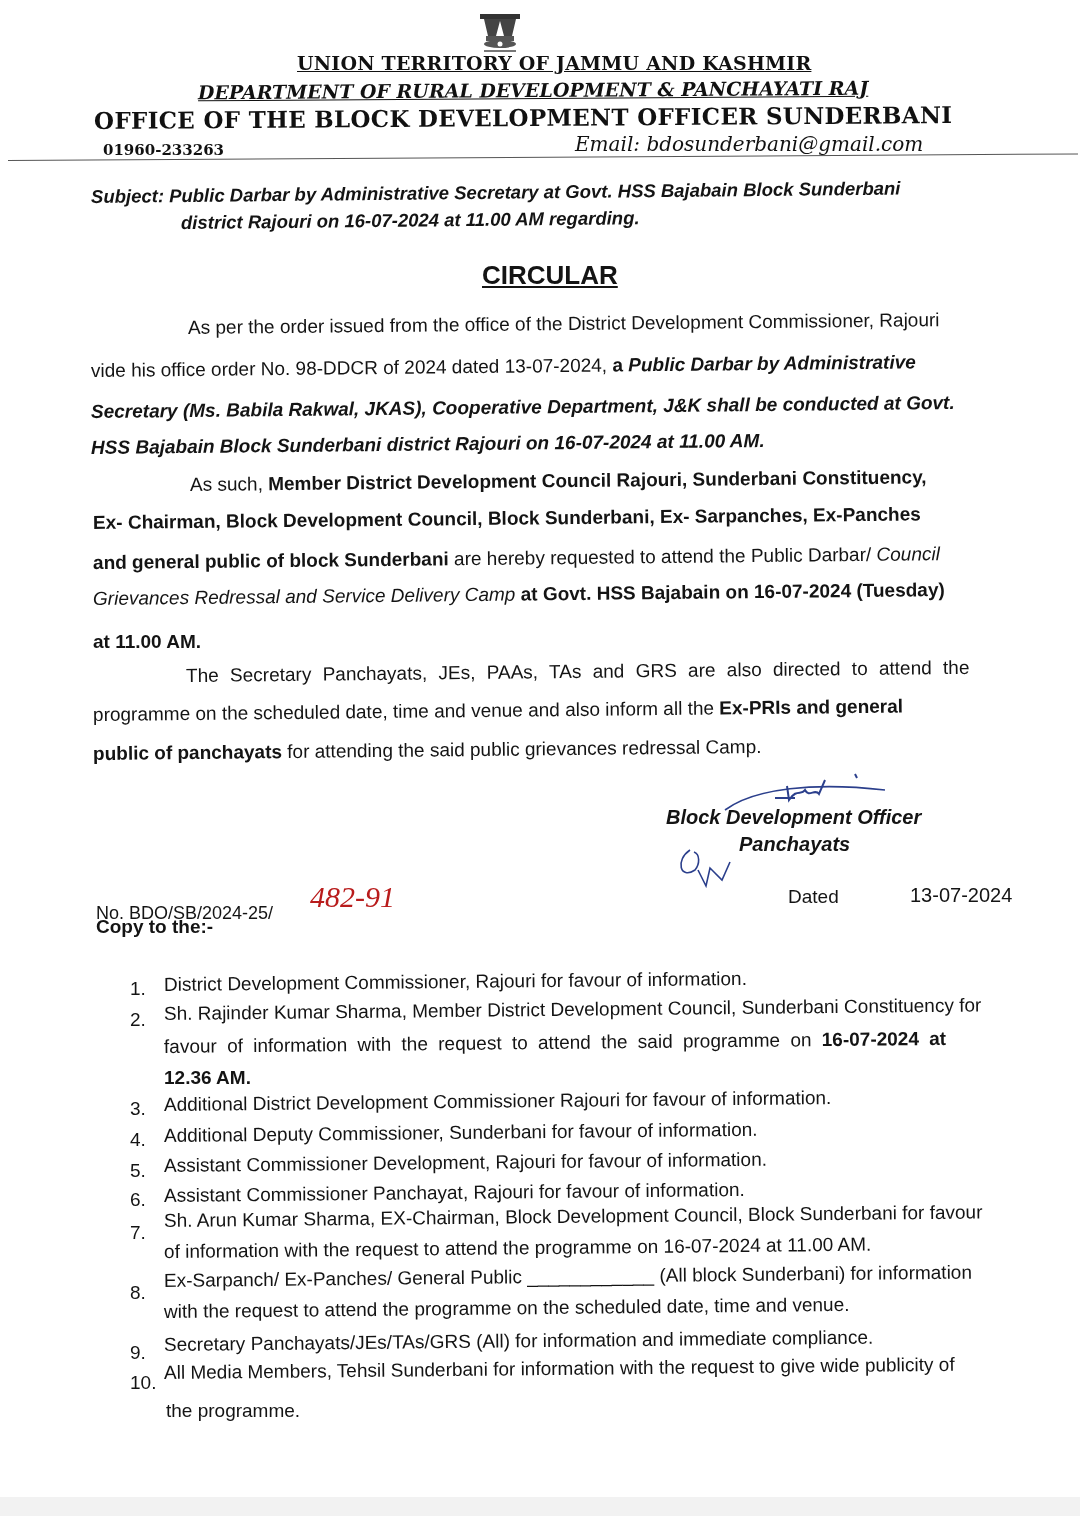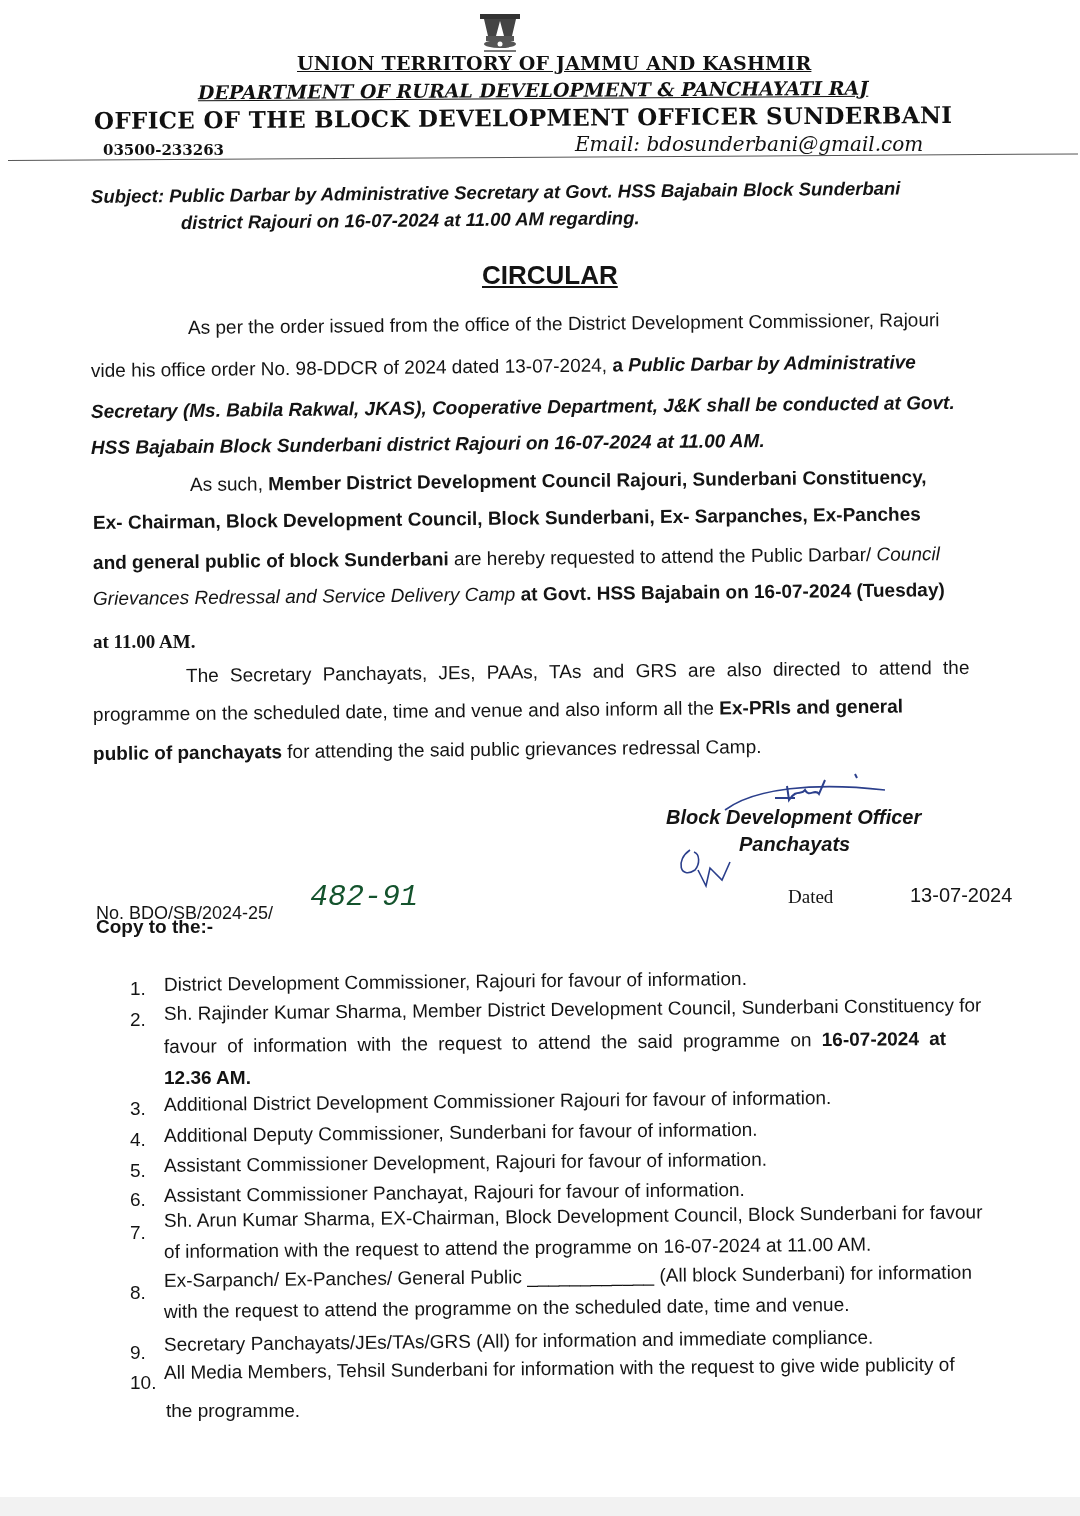--- a/index.html
+++ b/index.html
@@ -28,21 +28,21 @@
   .i { font-style: italic; }
   .bi { font-weight: bold; font-style: italic; }
   .rot { transform: rotate(-0.6deg); transform-origin: left center; }
 
   .subject { left: 91px; top: 186px; font-size: 18.5px; }
   .subject2 { left: 181px; top: 212px; font-size: 18.5px; }
   .circular { left: 482px; top: 260px; font-size: 26px; font-weight: bold; text-decoration: underline; }
 
   .p { font-size: 19px; }
   .sig { position: absolute; }
-  .handwritten { position: absolute; color: #14532d; font-family: Liberation Mono, monospace; font-style: italic; font-size: 30px; }
+  .handwritten { position: absolute; color: #b91c1c; font-family: Liberation Serif, serif; font-style: italic; font-size: 30px; }
 
   .copy-title { left: 96px; top: 916px; font-weight: bold; font-size: 19px; }
   .li-num { position: absolute; font-size: 19px; white-space: nowrap; }
 </style>
 </head>
 <body>
 
 <div class="page">
 
   <svg class="emblem" viewBox="0 0 60 42">
@@ -50,21 +50,21 @@
     <path d="M14 7 L18 24 L26 24 L30 9 L34 24 L42 24 L46 7 Z" fill="#444"></path>
     <rect x="16" y="24" width="28" height="5" fill="#555"></rect>
     <ellipse cx="30" cy="32" rx="16" ry="4" fill="#555"></ellipse>
     <circle cx="30" cy="32" r="2.5" fill="#fff"></circle>
     <rect x="14" y="38" width="32" height="2" fill="#777"></rect>
   </svg>
 
   <div class="lh lh-ut">UNION TERRITORY OF JAMMU AND KASHMIR</div>
   <div class="lh lh-dept">DEPARTMENT OF RURAL DEVELOPMENT &amp; PANCHAYATI RAJ</div>
   <div class="lh lh-office">OFFICE OF THE BLOCK DEVELOPMENT OFFICER SUNDERBANI</div>
-  <div class="lh lh-phone">03500-233263</div>
+  <div class="lh lh-phone">01960-233263</div>
   <div class="lh lh-email">Email: bdosunderbani@gmail.com</div>
   <div class="lh-rule"></div>
 
   <div class="t subject rot">
     <span class="bi">Subject:</span>
     <span class="bi">Public Darbar by Administrative Secretary at Govt. HSS Bajabain Block Sunderbani</span>
   </div>
   <div class="t subject2 bi rot">district Rajouri on 16-07-2024 at 11.00 AM regarding.</div>
 
   <div class="t circular">CIRCULAR</div>
@@ -79,21 +79,21 @@
   <div class="t p rot" style="left:190px; top:474px;">
     <span>As such, </span><span class="b">Member District Development Council Rajouri, Sunderbani Constituency,</span>
   </div>
   <div class="t p b rot" style="left:93px; top:512px;">Ex- Chairman, Block Development Council, Block Sunderbani, Ex- Sarpanches, Ex-Panches</div>
   <div class="t p rot" style="left:93px; top:552px;">
     <span class="b">and general public of block Sunderbani</span><span> are hereby requested to attend the Public Darbar/ </span><span class="i">Council</span>
   </div>
   <div class="t p rot" style="left:93px; top:588px;">
     <span class="i">Grievances Redressal and Service Delivery Camp</span><span class="b"> at Govt. HSS Bajabain on 16-07-2024 (Tuesday)</span>
   </div>
-  <div class="t p b" style="left:93px; top:631px;font-family:Liberation Serif, serif;">at 11.00 AM.</div>
+  <div class="t p b" style="left:93px; top:631px;">at 11.00 AM.</div>
 
   <div class="t p rot" style="left:186px; top:665px; word-spacing:6px;">The Secretary Panchayats, JEs, PAAs, TAs and GRS are also directed to attend the</div>
   <div class="t p rot" style="left:93px; top:704px;">
     <span>programme on the scheduled date, time and venue and also inform all the </span><span class="b">Ex-PRIs and general</span>
   </div>
   <div class="t p rot" style="left:93px; top:743px;">
     <span class="b">public of panchayats</span><span> for attending the said public grievances redressal Camp.</span>
   </div>
 
   <svg class="sig" style="left:715px; top:768px; width:190px; height:50px;" viewBox="0 0 190 50">
@@ -102,21 +102,21 @@
     <path d="M140 6 L142 10" stroke="#2b3f8c" stroke-width="2"></path>
   </svg>
   <div class="t bi" style="left:666px; top:806px; font-size:20px;">Block Development Officer</div>
   <div class="t bi" style="left:739px; top:833px; font-size:20px;">Panchayats</div>
   <svg class="sig" style="left:670px; top:840px; width:70px; height:50px;" viewBox="0 0 70 50">
     <path d="M20 10 C5 20, 10 40, 25 30 C30 24, 30 14, 24 12 M28 30 L36 46 L40 28 L52 40 L60 22" stroke="#2b3f8c" stroke-width="1.6" fill="none"></path>
   </svg>
 
   <div class="t" style="left:96px; top:903px; font-size:18px;">No. BDO/SB/2024-25/</div>
   <div class="handwritten" style="left:310px; top:880px;">482-91</div>
-  <div class="t" style="left:788px; top:886px; font-size:19px;font-family:Liberation Serif, serif;">Dated</div>
+  <div class="t" style="left:788px; top:886px; font-size:19px;">Dated</div>
   <div class="t" style="left:910px; top:884px; font-size:20px;">13-07-2024</div>
 
   <div class="t copy-title">Copy to the:-</div>
 
   <div>
 
     <div class="li-num" style="left:130px; top:978px;">1.</div>
     <div class="t rot" style="left:164px; top:974px;">District Development Commissioner, Rajouri for favour of information.</div>
 
     <div class="li-num" style="left:130px; top:1009px;">2.</div>

